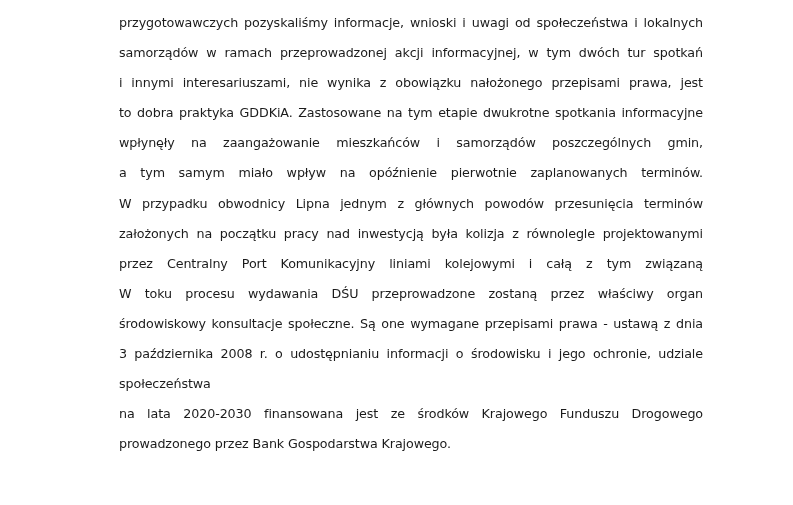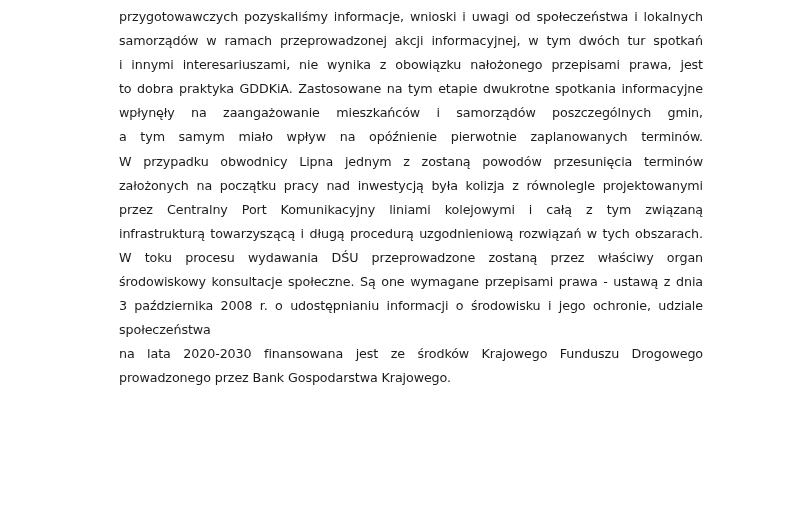--- a/index.html
+++ b/index.html
@@ -25,20 +25,21 @@
     color: #1b1b1b;
     font-size: 12.7px;
     letter-spacing: -0.1px;
     line-height: 24.1px;
   }
   .ln {
     height: 24.1px;
     overflow: hidden;
     text-align: left;
     white-space: normal;
+    margin-top: 6px;
   }
   .ln.j {
     text-align: justify;
     text-align-last: justify;
   }
   sup.fnref {
     font-size: 0.62em;
     line-height: 0;
     vertical-align: super;
   }
@@ -47,24 +48,23 @@
 <body>
 
 <div class="page">
   <div class="textblock">
     <div class="ln j">przygotowawczych pozyskaliśmy informacje, wnioski i uwagi od społeczeństwa i lokalnych</div>
     <div class="ln j">samorządów w ramach przeprowadzonej akcji informacyjnej, w tym dwóch tur spotkań</div>
     <div class="ln j">i innymi interesariuszami, nie wynika z obowiązku nałożonego przepisami prawa, jest</div>
     <div class="ln j">to dobra praktyka GDDKiA. Zastosowane na tym etapie dwukrotne spotkania informacyjne</div>
     <div class="ln j">wpłynęły na zaangażowanie mieszkańców i samorządów poszczególnych gmin,</div>
     <div class="ln j">a tym samym miało wpływ na opóźnienie pierwotnie zaplanowanych terminów.</div>
-    <div class="ln j">W przypadku obwodnicy Lipna jednym z zostaną powodów przesunięcia terminów</div>
+    <div class="ln j">W przypadku obwodnicy Lipna jednym z głównych powodów przesunięcia terminów</div>
     <div class="ln j">założonych na początku pracy nad inwestycją była kolizja z równolegle projektowanymi</div>
     <div class="ln j">przez Centralny Port Komunikacyjny liniami kolejowymi i całą z tym związaną</div>
-    <div class="ln j">infrastrukturą towarzyszącą i długą procedurą uzgodnieniową rozwiązań w tych obszarach.</div>
     <div class="ln j">W toku procesu wydawania DŚU przeprowadzone zostaną przez właściwy organ</div>
     <div class="ln j">środowiskowy konsultacje społeczne. Są one wymagane przepisami prawa - ustawą z dnia</div>
     <div class="ln j">3 października 2008 r. o udostępnianiu informacji o środowisku i jego ochronie, udziale</div>
     <div class="ln">społeczeństwa</div>
     <div class="ln j">na lata 2020-2030 finansowana jest ze środków Krajowego Funduszu Drogowego</div>
     <div class="ln">prowadzonego przez Bank Gospodarstwa Krajowego.</div>
   </div>
 </div>
 
 </body></html>

